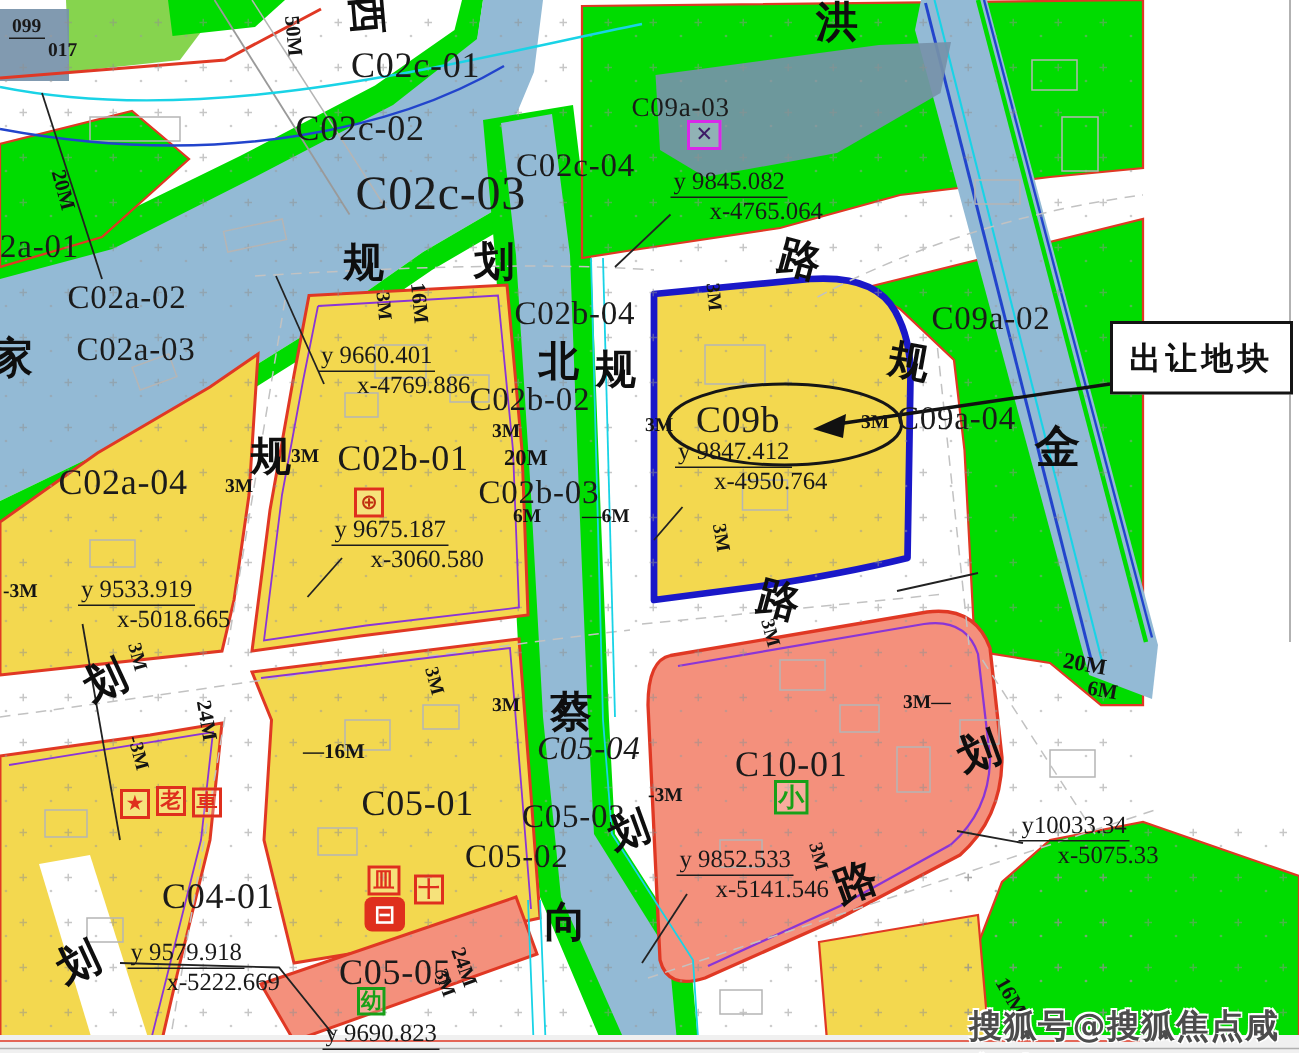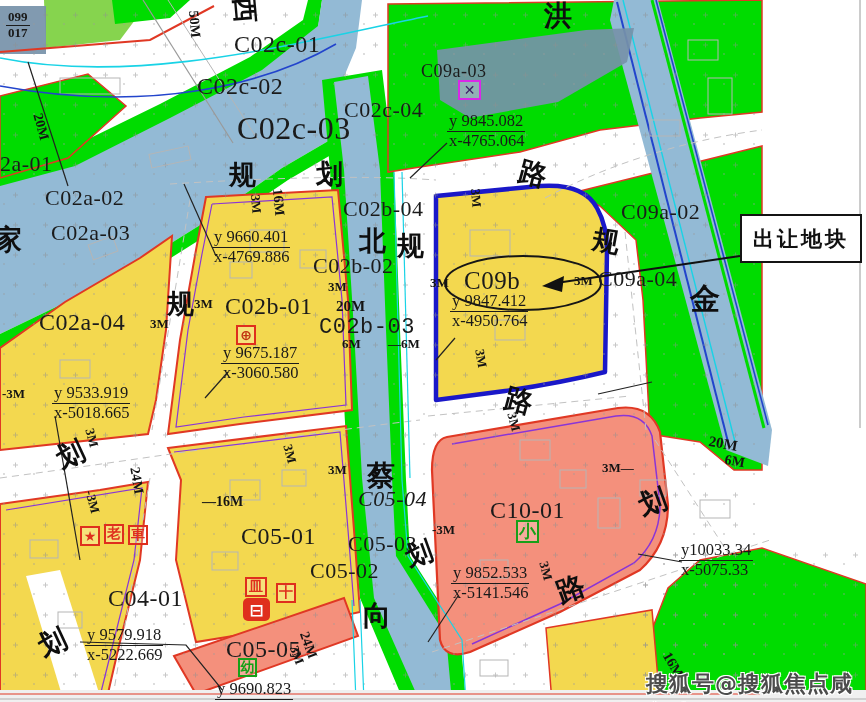--- a/index.html
+++ b/index.html
@@ -13,21 +13,21 @@
   .s-red{stroke:var(--red-border);} .s-navy{stroke:var(--navy);}
   .s-violet{stroke:var(--violet);} .s-cyan{stroke:var(--cyan);}
   .s-blue{stroke:var(--blue-line);} .s-green{stroke:var(--green);}
   #label-layer{position:absolute;left:0;top:0;width:866px;height:702px;}
   .lbl{position:absolute;white-space:nowrap;color:#1b1b1b;line-height:1;}
   .lbl.parcel{letter-spacing:.5px;}
   .lbl.roadchar{color:#0e0e0e;font-weight:700;}
   .lbl.dim{font-weight:600;color:#141414;}
   .coord{position:absolute;white-space:nowrap;color:#191919;line-height:1.08;font-size:16.5px;}
   .coord .cy{border-bottom:1.4px solid #1c1c1c;display:inline-block;padding:0 2px 1px 2px;}
-  .coord .cx{display:block;padding:0 2px;}
+  .coord .cx{display:block;padding:0 2px;margin-left:24px;}
   .coord.small{font-size:13px;font-weight:700;}
   .micon{position:absolute;display:flex;align-items:center;justify-content:center;
          box-sizing:border-box;font-family:"DejaVu Sans",sans-serif;font-weight:700;}
   .micon.outline{background:rgba(255,255,255,.25);}
   .micon.solid{border-radius:5px;color:#fff;}
   #callout-box{position:absolute;left:740px;top:214px;width:118px;height:45px;
      background:#fff;border:2px solid #141414;display:flex;align-items:center;justify-content:center;
      font-size:21px;letter-spacing:3px;color:#111;font-weight:600;}
   #watermark{position:absolute;left:646px;top:669px;font-family:"DejaVu Sans",sans-serif;
      font-size:22px;font-weight:700;color:#4c4c4c;letter-spacing:1px;
@@ -171,21 +171,21 @@
       <span class="lbl parcel" style="left: 237px; top: 112px; font-size: 32px;">C02c-03</span>
       <span class="lbl parcel" style="left: 344px; top: 99px; font-size: 22px;">C02c-04</span>
       <span class="lbl parcel" style="left: 421px; top: 62px; font-size: 18px;">C09a-03</span>
       <span class="lbl parcel" style="left: 343px; top: 198px; font-size: 22px;">C02b-04</span>
       <span class="lbl parcel" style="left: 621px; top: 201px; font-size: 22px;">C09a-02</span>
       <span class="lbl parcel" style="left: 0px; top: 153px; font-size: 22px;">2a-01</span>
       <span class="lbl parcel" style="left: 45px; top: 187px; font-size: 22px;">C02a-02</span>
       <span class="lbl parcel" style="left: 51px; top: 222px; font-size: 22px;">C02a-03</span>
       <span class="lbl parcel" style="left: 313px; top: 255px; font-size: 22px;">C02b-02</span>
       <span class="lbl parcel" style="left: 225px; top: 294px; font-size: 24px;">C02b-01</span>
-      <span class="lbl parcel" style="left: 319px; top: 317px; font-size: 22px; font-family: Liberation Mono, monospace;">C02b-03</span>
+      <span class="lbl parcel" style="left: 319px; top: 317px; font-size: 22px;">C02b-03</span>
       <span class="lbl parcel" style="left: 39px; top: 310px; font-size: 24px;">C02a-04</span>
       <span class="lbl parcel" style="left: 598px; top: 268px; font-size: 22px;">C09a-04</span>
       <span class="lbl parcel" style="left: 464px; top: 268px; font-size: 25px;">C09b</span>
       <span class="lbl parcel" style="left: 358px; top: 488px; font-size: 22px; font-style: italic;">C05-04</span>
       <span class="lbl parcel" style="left: 241px; top: 524px; font-size: 24px; text-align: center;">C05-01</span>
       <span class="lbl parcel" style="left: 348px; top: 533px; font-size: 22px;">C05-03</span>
       <span class="lbl parcel" style="left: 310px; top: 560px; font-size: 22px;">C05-02</span>
       <span class="lbl parcel" style="left: 490px; top: 498px; font-size: 24px;">C10-01</span>
       <span class="lbl parcel" style="left: 84px; top: 586px; font-size: 24px; margin-left: 24px;">C04-01</span>
       <span class="lbl parcel" style="left: 226px; top: 637px; font-size: 24px;">C05-05</span>

